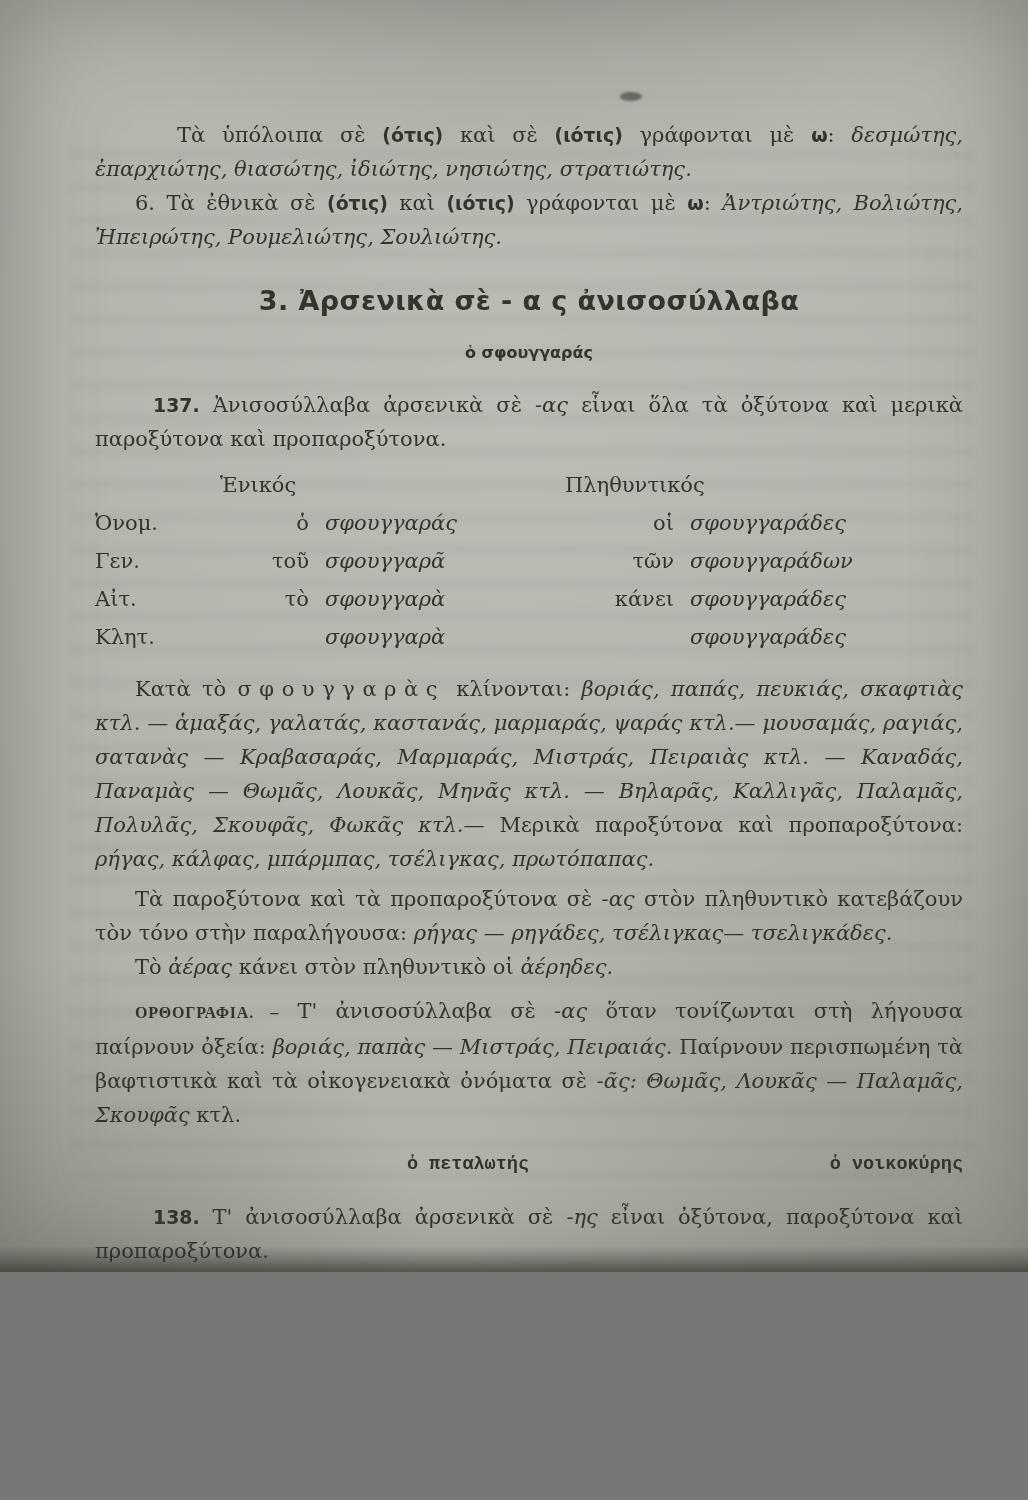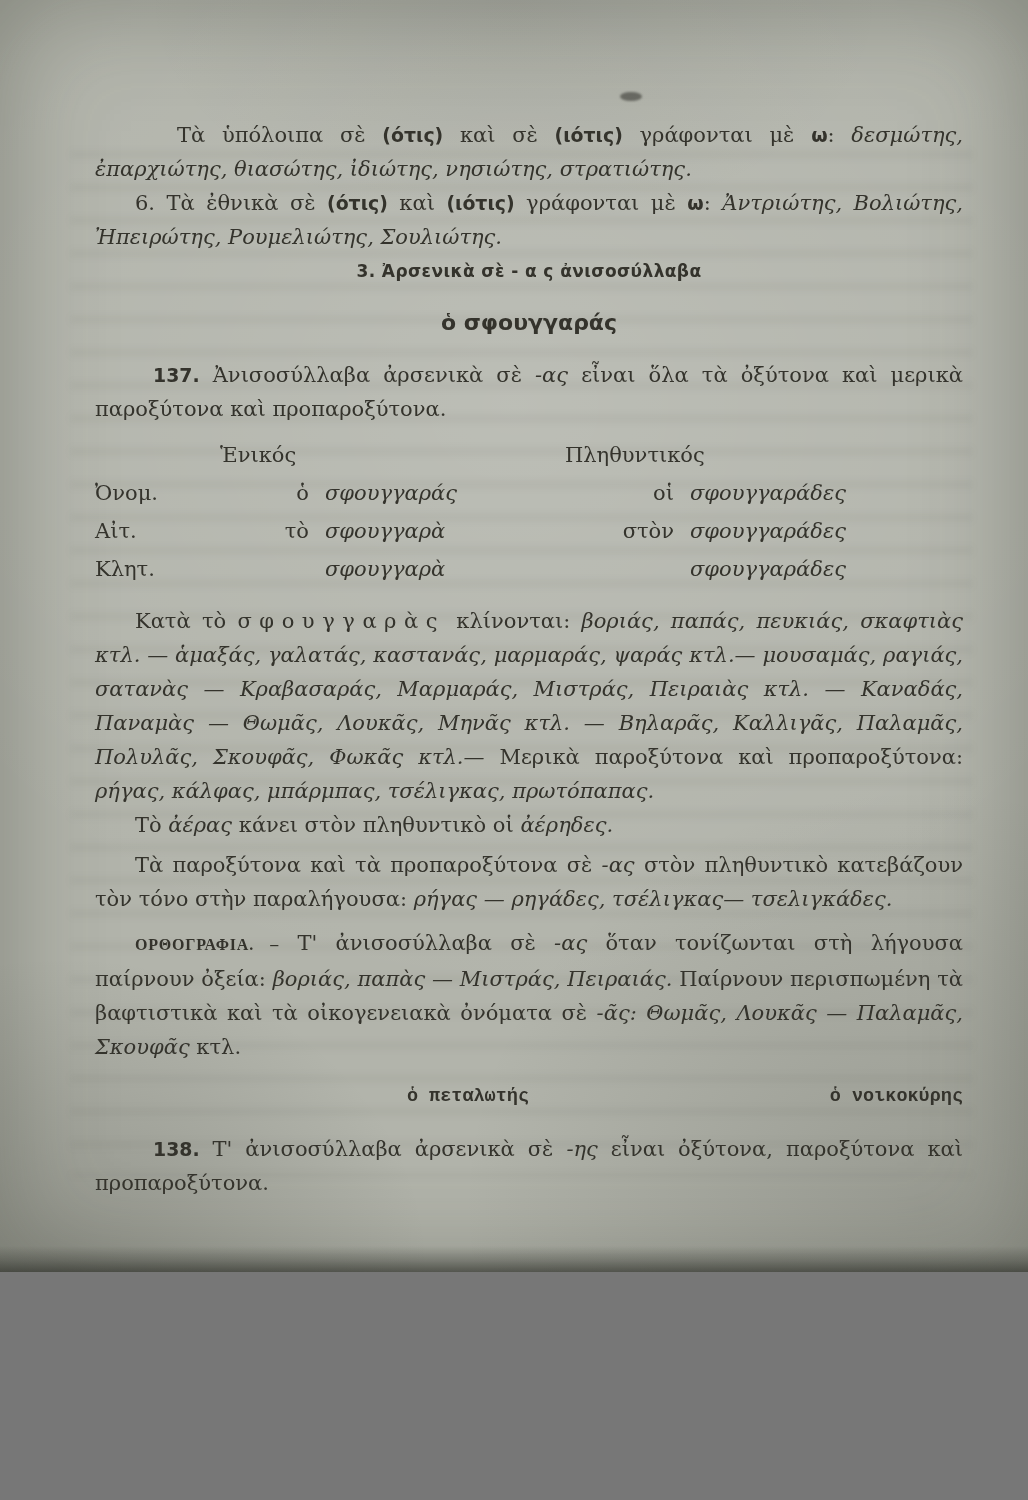--- a/index.html
+++ b/index.html
@@ -45,25 +45,25 @@
     font-size:21px;line-height:34px;text-align:justify;
   }
   p{margin:0;}
   .ind{text-indent:40px;}
   .ind-wide{text-indent:82px;}
   .ind-num{text-indent:58px;}
   .b{font-family:"DejaVu Sans",sans-serif;font-weight:700;font-size:0.90em;}
   .it{font-style:italic;}
   .sp{letter-spacing:0.36em;}
   .h-sec{
-    font-family:"DejaVu Sans",sans-serif;font-weight:700;font-size:17px;
-    text-align:center;text-indent:0;letter-spacing:0.4px;
+    font-family:"DejaVu Sans",sans-serif;font-weight:700;font-size:27px;
+    text-align:center;text-indent:0;margin-top:30px;letter-spacing:0.4px;
   }
   .h-word{
-    font-family:"DejaVu Sans",sans-serif;font-weight:700;font-size:22px;
+    font-family:"DejaVu Sans",sans-serif;font-weight:700;font-size:16px;
     text-align:center;text-indent:0;margin-top:18px;
   }
   .decl{margin-top:12px;font-size:21px;}
   .t-head{display:grid;grid-template-columns:125px 345px 1fr;height:38px;align-items:baseline;}
   .t-head .hc{text-align:left;}
   .t-row{display:grid;grid-template-columns:125px 105px 240px 125px 1fr;height:38px;align-items:baseline;}
   .c-art{text-align:right;padding-right:16px;}
   .c-word{font-style:italic;}
   .mt-kata{margin-top:14px;}
   .mt-sm{margin-top:6px;}
@@ -108,45 +108,52 @@
         <span class="hc">Πληθυντικός</span>
       </div>
       <div class="t-row">
         <span>Ὀνομ.</span>
         <span class="c-art">ὁ</span>
         <span class="c-word">σφουγγαράς</span>
         <span class="c-art">οἱ</span>
         <span class="c-word">σφουγγαράδες</span>
       </div>
       <div class="t-row">
+        <span>Γεν.</span>
+        <span class="c-art">τοῦ</span>
+        <span class="c-word">σφουγγαρᾶ</span>
+        <span class="c-art">τῶν</span>
+        <span class="c-word">σφουγγαράδων</span>
+      </div>
+      <div class="t-row">
         <span>Αἰτ.</span>
         <span class="c-art">τὸ</span>
         <span class="c-word">σφουγγαρὰ</span>
-        <span class="c-art">στὸν</span>
+        <span class="c-art">κάνει</span>
         <span class="c-word">σφουγγαράδες</span>
       </div>
       <div class="t-row">
         <span>Κλητ.</span>
         <span class="c-art"></span>
         <span class="c-word">σφουγγαρὰ</span>
         <span class="c-art"></span>
         <span class="c-word">σφουγγαράδες</span>
       </div>
     </div>
 
     <p class="ind mt-kata">
       <span>Κατὰ τὸ </span><span class="sp">σφουγγαρὰς</span><span> κλίνονται: </span><span class="it">βοριάς, παπάς, πευκιάς, σκαφτιὰς κτλ. — ἁμαξάς, γαλατάς, καστανάς, μαρμαράς, ψαράς κτλ.— μουσαμάς, ραγιάς, σατανὰς — Κραβασαράς, Μαρμαράς, Μιστράς, Πειραιὰς κτλ. — Καναδάς, Παναμὰς — Θωμᾶς, Λουκᾶς, Μηνᾶς κτλ. — Βηλαρᾶς, Καλλιγᾶς, Παλαμᾶς, Πολυλᾶς, Σκουφᾶς, Φωκᾶς κτλ.— </span><span>Μερικὰ παροξύτονα καὶ προπαροξύτονα: </span><span class="it">ρήγας, κάλφας, μπάρμπας, τσέλιγκας, πρωτόπαπας.</span>
     </p>
 
+    <p class="ind mt-sm">
+      <span>Τὰ παροξύτονα καὶ τὰ προπαροξύτονα σὲ </span><span class="it">-ας</span><span> στὸν πληθυντικὸ κατεβάζουν τὸν τόνο στὴν παραλήγουσα: </span><span class="it">ρήγας — ρηγάδες, τσέλιγκας— τσελιγκάδες.</span>
+    </p>
+
     <p class="ind">
       <span>Τὸ </span><span class="it">ἀέρας</span><span> κάνει στὸν πληθυντικὸ οἱ </span><span class="it">ἀέρηδες.</span>
-    </p>
-
-    <p class="ind mt-sm">
-      <span>Τὰ παροξύτονα καὶ τὰ προπαροξύτονα σὲ </span><span class="it">-ας</span><span> στὸν πληθυντικὸ κατεβάζουν τὸν τόνο στὴν παραλήγουσα: </span><span class="it">ρήγας — ρηγάδες, τσέλιγκας— τσελιγκάδες.</span>
     </p>
 
     <p class="ind mt-or">
       <span class="ortho-label">ΟΡΘΟΓΡΑΦΙΑ. –</span><span> Τ' ἀνισοσύλλαβα σὲ </span><span class="it">-ας</span><span> ὅταν τονίζωνται στὴ λήγουσα παίρνουν ὀξεία: </span><span class="it">βοριάς, παπὰς — Μιστράς, Πειραιάς.</span><span> Παίρνουν περισπωμένη τὰ βαφτιστικὰ καὶ τὰ οἰκογενειακὰ ὀνόματα σὲ </span><span class="it">-ᾶς:</span><span> </span><span class="it">Θωμᾶς, Λουκᾶς — Παλαμᾶς, Σκουφᾶς</span><span> κτλ.</span>
     </p>
 
 
     <div class="two-words">
       <span class="tw">ὁ πεταλωτής</span>
       <span class="tw">ὁ νοικοκύρης</span>

